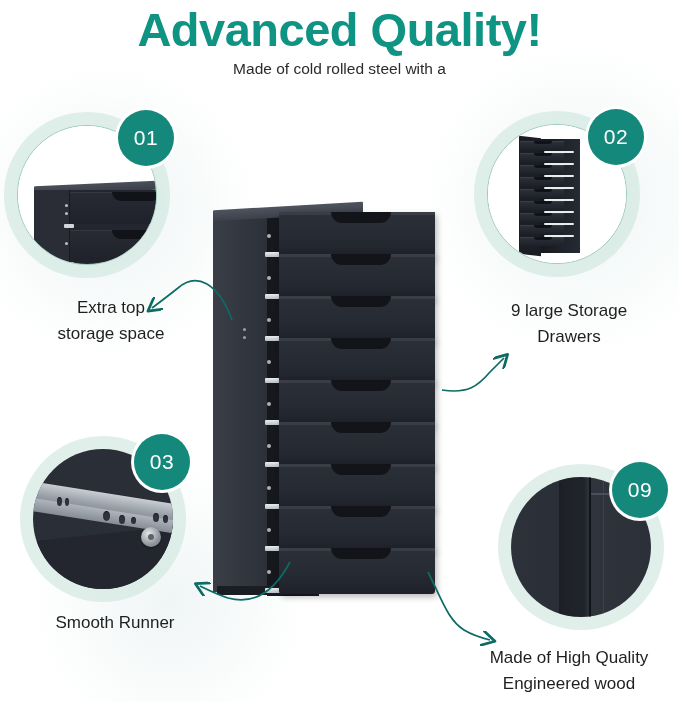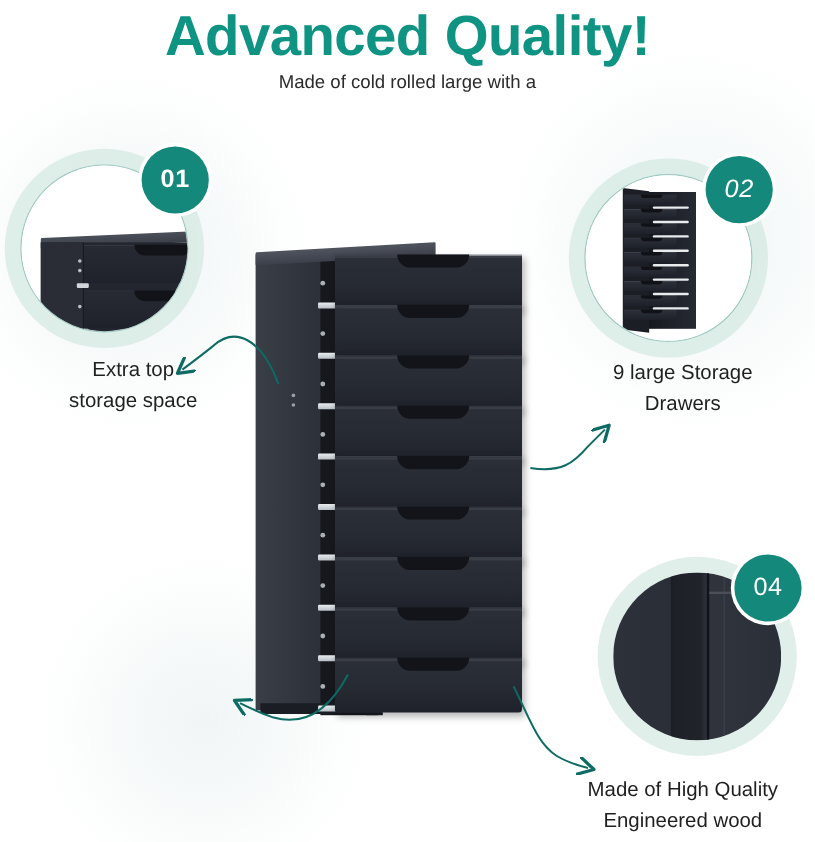--- a/index.html
+++ b/index.html
@@ -66,22 +66,22 @@
   }
   .caption{
     position:absolute; width:230px;
     text-align:center;
     font-size:17px; line-height:26px;
     color:#1f1f1f;
   }
   .caption span{ display:block; }
 
   
-  #c01{ left:4px;   top:124px;font-weight:bold; }
-  #c02{ left:474px; top:132px;font-style:italic; }
+  #c01{ left:4px;   top:112px; }
+  #c02{ left:474px; top:111px; }
   #c03{ left:20px;  top:436px; }
   #c04{ left:498px; top:464px; }
   #cap01{ left:-4px;  top:295px; }
   #cap02{ left:454px; top:298px; }
   #cap03{ left:0px;   top:610px; }
   #cap04{ left:449px; top:645px; width:240px; }
 
   
   .ph01{ position:absolute; inset:0; background:#ffffff; }
   .ph01 .topplate{
@@ -269,21 +269,21 @@
 <body>
 
 <div class="stage">
 
   <div class="wash wash-a"></div>
   <div class="wash wash-b"></div>
   <div class="wash wash-c"></div>
 
   <div class="title">Advanced Quality!</div>
   <div class="subtitle">
-    <span>Made of cold rolled large with a</span>
+    <span>Made of cold rolled steel with a</span>
   </div>
 
   <div class="product">
     <div class="cabinet"></div>
     <div class="cab-inner"></div>
     <div class="cab-right"></div>
     <div class="cab-top"></div>
     <div class="foot"></div>
 
     <div class="sidepin" style="top:128px"></div>
@@ -407,31 +407,53 @@
         <div class="gap" style="top:110px"></div>
       </div>
     </div>
     <div class="badge">02</div>
   </div>
   <div class="caption" id="cap02">
     <span>9 large Storage</span>
     <span>Drawers</span>
   </div>
 
+  <div class="callout" id="c03">
+    <div class="ring"></div>
+    <div class="disc nobord">
+      <div class="ph03">
+        <div class="bgsoft"></div>
+        <div class="slide"></div>
+        <div class="slide2"></div>
+        <div class="hole" style="left:24px; top:48px; width:5px; height:9px;"></div>
+        <div class="hole" style="left:32px; top:49px; width:4px; height:8px;"></div>
+        <div class="hole" style="left:70px; top:62px; width:7px; height:10px;"></div>
+        <div class="hole" style="left:86px; top:66px; width:6px; height:9px;"></div>
+        <div class="hole" style="left:98px; top:68px; width:5px; height:7px;"></div>
+        <div class="hole" style="left:120px; top:64px; width:6px; height:9px;"></div>
+        <div class="hole" style="left:130px; top:66px; width:5px; height:8px;"></div>
+        <div class="wheel"></div>
+      </div>
+    </div>
+    <div class="badge">03</div>
+  </div>
+  <div class="caption" id="cap03">
+    <span>Smooth Runner</span>
+  </div>
 
   <div class="callout" id="c04">
     <div class="ring"></div>
     <div class="disc nobord">
       <div class="ph04">
         <div class="shade"></div>
         <div class="seam"></div>
         <div class="seam2"></div>
         <div class="edge"></div>
       </div>
     </div>
-    <div class="badge">04</div>
+    <div class="badge">09</div>
   </div>
   <div class="caption" id="cap04">
     <span>Made of High Quality</span>
     <span>Engineered wood</span>
   </div>
 
 </div>
 
 </body></html>

